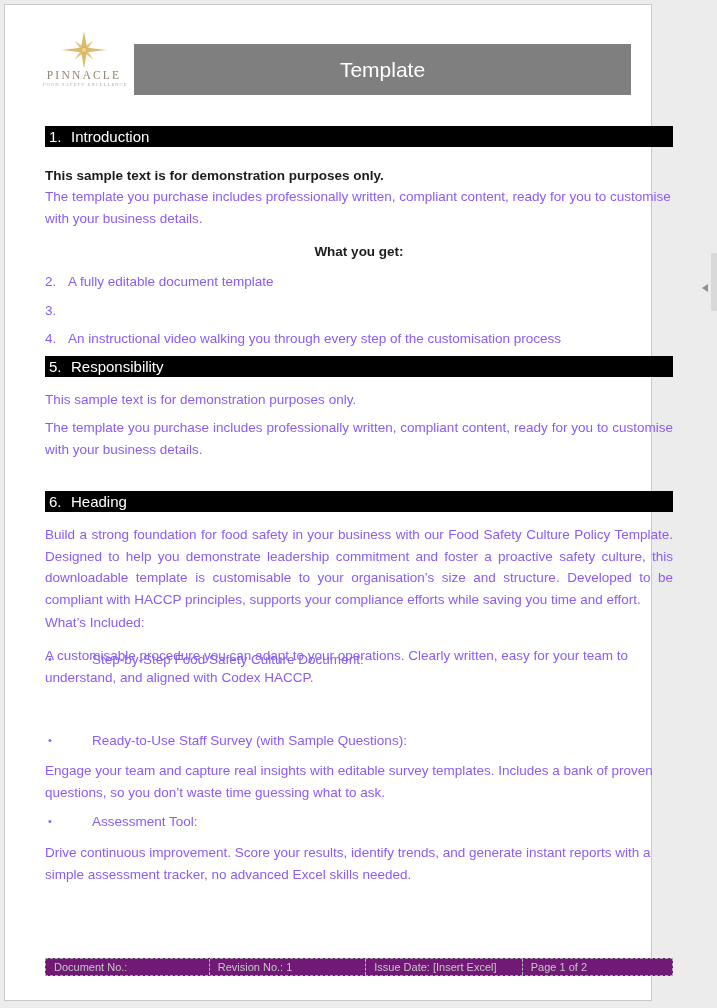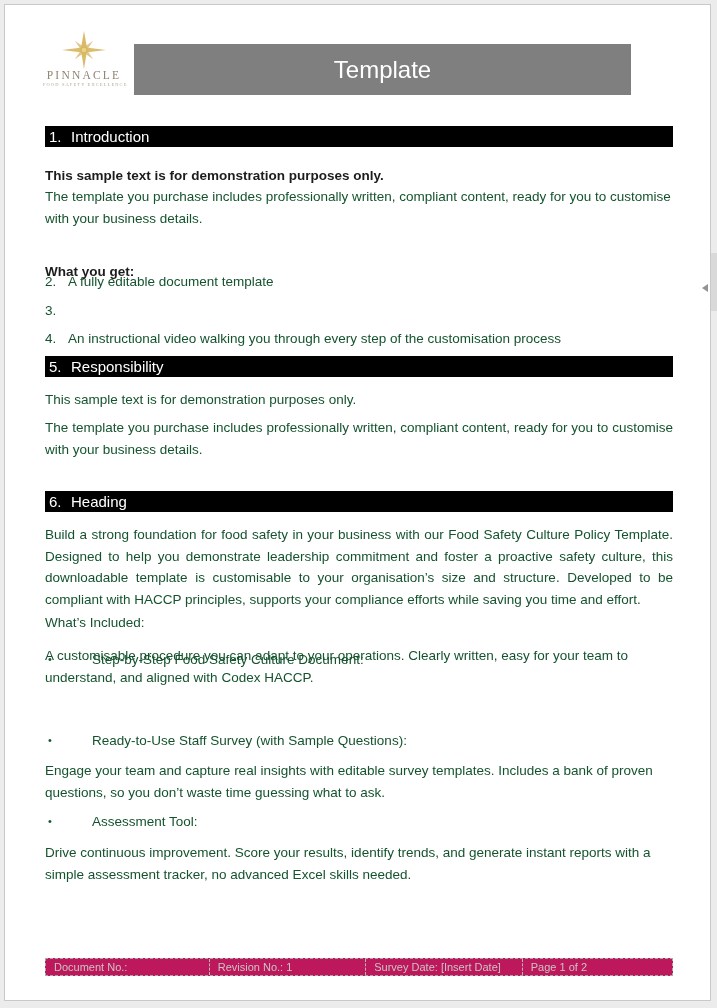--- a/index.html
+++ b/index.html
@@ -3,68 +3,68 @@
 <meta charset="utf-8">
 <style>
   html,body{margin:0;padding:0;}
   body{
     width:717px;height:1008px;position:relative;
     background:#ececec;
     font-family:"Liberation Sans", sans-serif;
     overflow:hidden;
   }
   .page{
-    position:absolute;left:4px;top:4px;width:707px;height:997px;
+    position:absolute;left:4px;top:4px;width:648px;height:997px;
     box-sizing:border-box;background:#ffffff;
     border:1px solid #c9c9c9;
   }
   
   .logo{position:absolute;left:38px;top:26px;width:82px;text-align:center;}
   .logo svg{display:block;margin:0 auto;}
   .logo .brand{
     font-family:"Liberation Serif", serif;
     font-size:11.5px;letter-spacing:2.2px;color:#8e8474;
     margin-top:-2px;white-space:nowrap;
   }
   .logo .tagline{
     font-family:"Liberation Serif", serif;
     font-size:4.5px;letter-spacing:1.1px;color:#b5ab97;
     margin-top:1px;white-space:nowrap;
   }
   
   .banner{
     position:absolute;left:129px;top:39px;width:497px;height:51px;
     background:var(--header-bg,#808080);
-    color:#ffffff;font-size:24px;
+    color:#ffffff;font-size:21px;
     display:flex;align-items:center;justify-content:center;
   }
   
   .bar{
     position:absolute;left:40px;width:628px;height:21px;
     background:var(--section-bar-bg,#000000);
     color:#fff;font-size:15px;
     display:flex;align-items:center;
   }
   .bar .num{padding-left:4px;width:22px;flex:0 0 auto;}
   
   .txt{
     position:absolute;left:40px;width:628px;
-    font-size:13.5px;line-height:21.5px;color:#14532d;
+    font-size:13.5px;line-height:21.5px;color:#8b5cf6;
   }
   .bold{font-weight:bold;color:#1c1c1c;}
   .just{text-align:justify;}
   .numlist .item{display:flex;margin-bottom:7px;}
   .numlist .inum{width:23px;flex:0 0 auto;}
   .bullet-row{display:flex;}
   .bullet-glyph{width:44px;flex:0 0 auto;padding-left:3px;font-size:11px;}
   
   .footer{
     position:absolute;left:40px;top:953px;width:628px;height:18px;
     box-sizing:border-box;display:flex;
-    border:1px dashed #a9a9a9;background:#be185d;
+    border:1px dashed #a9a9a9;background:#701a75;
     font-size:11px;color:var(--footer-text,#c6c6c6);
   }
   .footer .cell{
     box-sizing:border-box;height:100%;
     display:flex;align-items:center;padding-left:8px;
     border-left:1px dashed #b5b5b5;overflow:hidden;white-space:nowrap;
   }
   .footer .cell:first-child{border-left:none;}
   .footer .c1{width:26%;}.footer .c2{width:25%;}.footer .c3{width:25%;}.footer .c4{width:24%;}
   
@@ -102,21 +102,21 @@
   </div>
 
   <div class="bar" style="top:121px;">
     <span class="num">1.</span>
     <span>Introduction</span>
   </div>
 
   <div class="txt bold" style="top:160px;">This sample text is for demonstration purposes only.</div>
   <div class="txt" style="top:181px;">The template you purchase includes professionally written, compliant content, ready for you to customise with your business details.</div>
 
-  <div class="txt bold" style="top:256px;">What you get:</div>
+  <div class="txt bold" style="top:236px;text-align:center;">What you get:</div>
 
   <div class="txt numlist" style="top:266px;">
     <div class="item">
       <span class="inum">2.</span>
       <span>A fully editable document template</span>
     </div>
     <div class="item">
       <span class="inum">3.</span>
     </div>
     <div class="item">
@@ -155,20 +155,20 @@
 
   <div class="txt bullet-row" style="top:806px;">
     <span class="bullet-glyph">•</span>
     <span>Assessment Tool:</span>
   </div>
   <div class="txt" style="top:837px;">Drive continuous improvement. Score your results, identify trends, and generate instant reports with a simple assessment tracker, no advanced Excel skills needed.</div>
 
   <div class="footer">
     <div class="cell c1">Document No.:</div>
     <div class="cell c2">Revision No.: 1</div>
-    <div class="cell c3">Survey Date: [Insert Date]</div>
+    <div class="cell c3">Issue Date: [Insert Excel]</div>
     <div class="cell c4">Page 1 of 2</div>
   </div>
 
 </div>
 
 <div class="scroll-strip"></div>
 <div class="edge-arrow"></div>
 
 </body></html>

